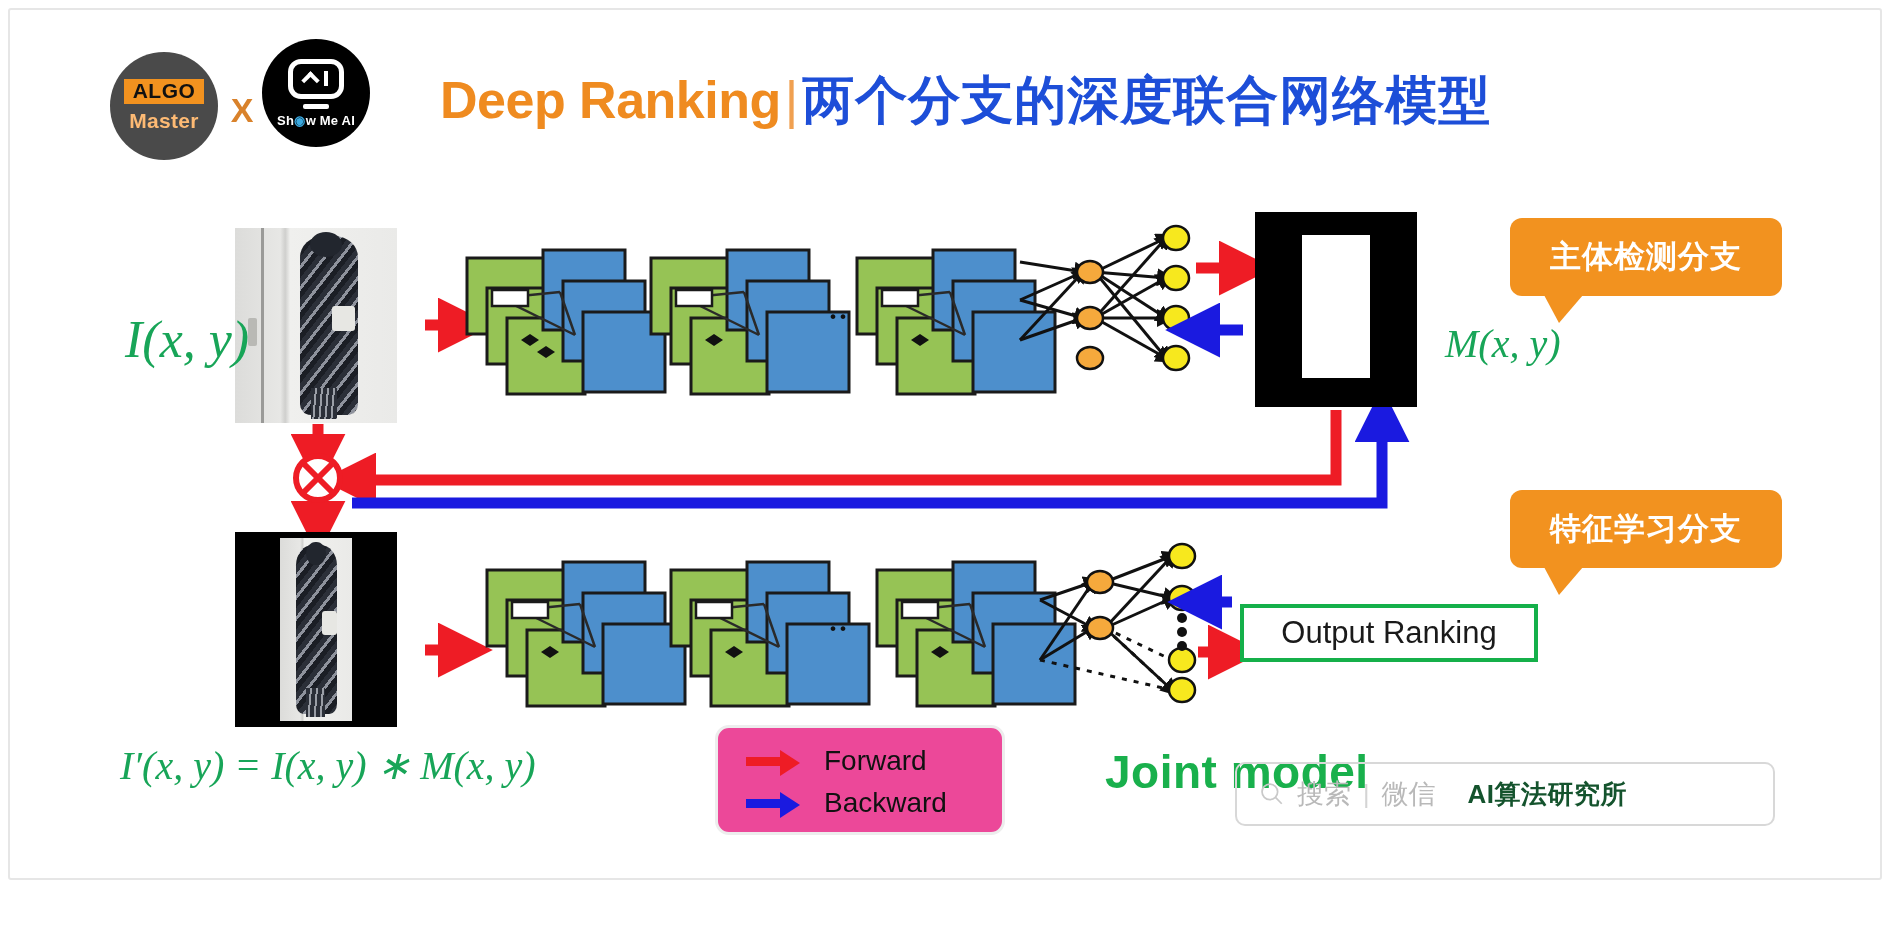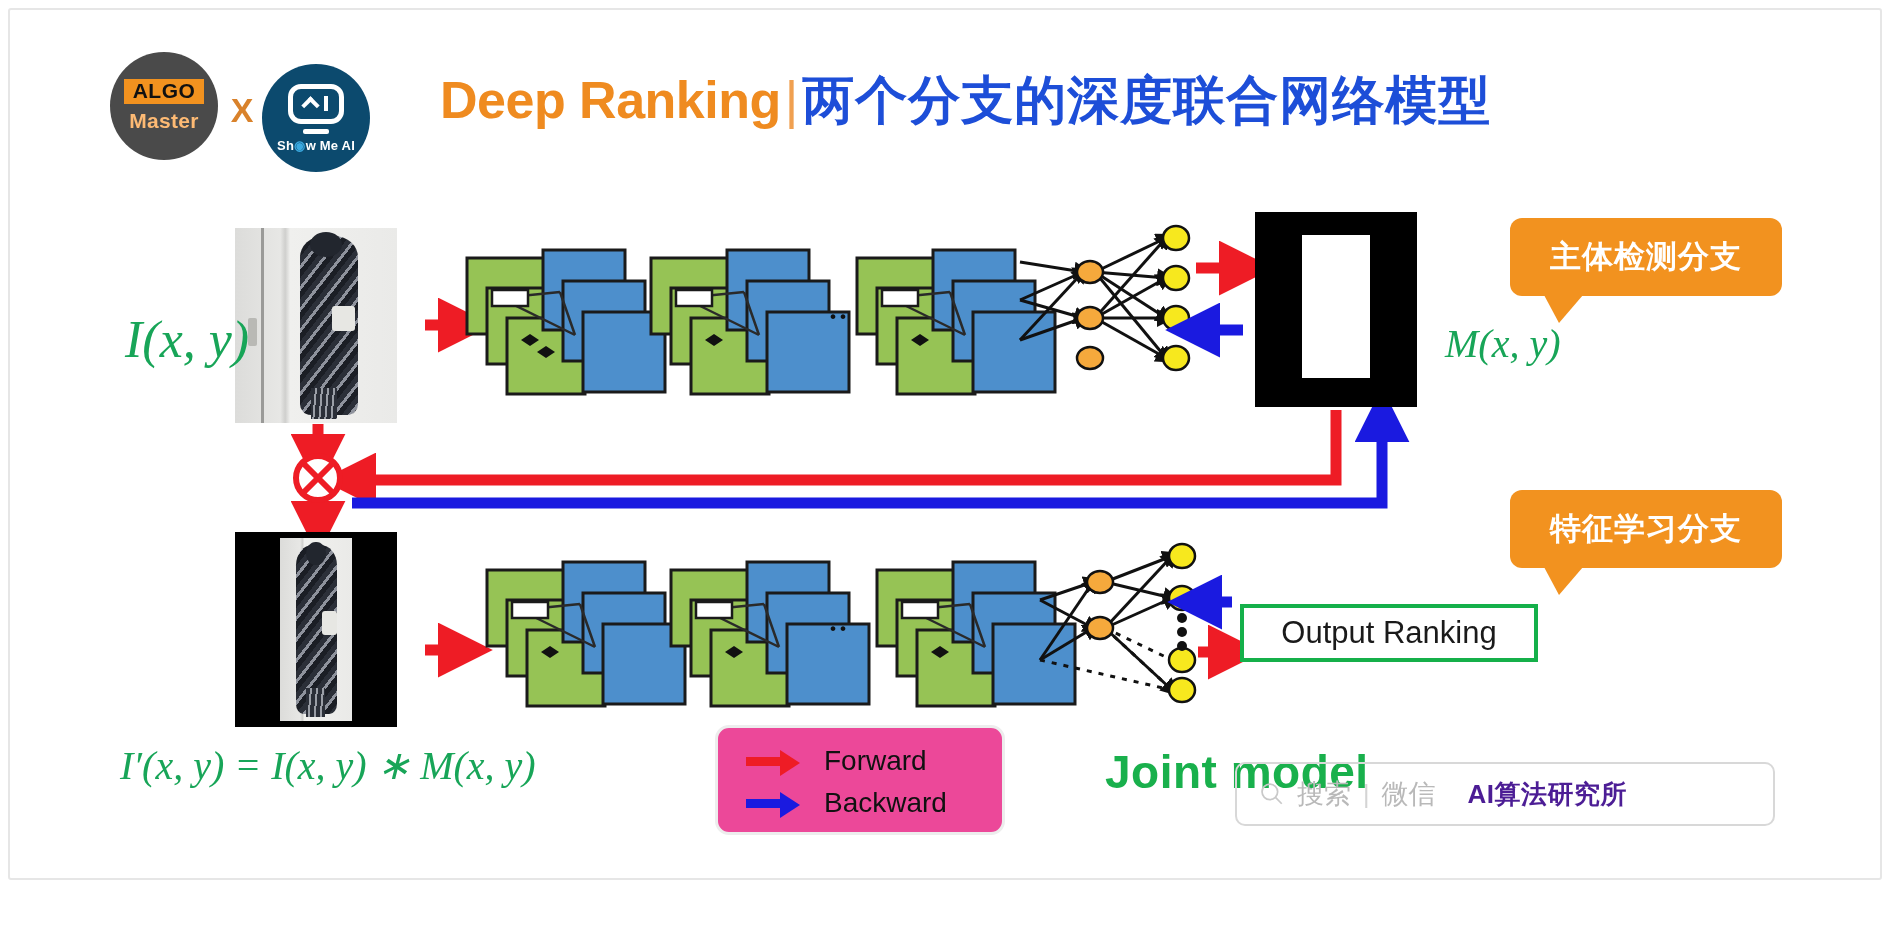--- a/index.html
+++ b/index.html
@@ -46,22 +46,22 @@
     color: #fdba74; font-weight: bold; font-size: 21px;
     margin-top: 5px; letter-spacing: .3px;
   }
   #logo-x {
     position: absolute; left: 222px; top: 90px;
     width: 40px; height: 40px;
     font-size: 34px; font-weight: bold;
     color: #d9822b; text-align: center; line-height: 40px;
   }
   #logo-showme {
-    left: 262px; top: 64px; width: 108px; height: 108px;
-    background: #0c4a6e;
+    left: 262px; top: 39px; width: 108px; height: 108px;
+    background: #000000;
   }
   #logo-showme .robot {
     width: 56px; height: 40px; border: 5px solid #fff;
     border-radius: 13px; position: relative;
     display: flex; align-items: center; justify-content: center; gap: 7px;
   }
   #logo-showme .robot .chev {
     width: 13px; height: 13px; border-left: 4px solid #fff; border-top: 4px solid #fff;
     transform: rotate(45deg); margin-top: 4px;
   }
@@ -186,21 +186,21 @@
   
   #watermark {
     position:absolute; left: 1235px; top: 762px; width: 540px; height: 64px;
     border: 2px solid #d8d8d8; border-radius: 10px; background: transparent;
     display:flex; align-items:center; padding-left: 22px; gap: 12px;
   }
   #watermark .wm-magnifier { width: 26px; height: 26px; flex: 0 0 auto; }
   #watermark .wm-s { font-size: 27px; color:#b9b9b9; font-family:"Liberation Sans", sans-serif; }
   #watermark .wm-bar { color:#d4d4d4; font-size: 25px; }
   #watermark .wm-name {
-    font-size: 26px; font-weight: bold; color:#4c1d95;
+    font-size: 26px; font-weight: bold; color:#14532d;
     margin-left: 20px; font-family:"Liberation Sans", sans-serif; letter-spacing: .5px;
   }
 
   
   #footer { position:absolute; left: 112px; top: 862px; display:flex; align-items:center; gap:14px; }
   #footer .cursor-icon { width: 34px; height: 34px; }
   #footer .url { font-size: 26px; color:#b0b0b0; font-family:"Liberation Sans", sans-serif; }
 </style>
 </head>
 <body>

